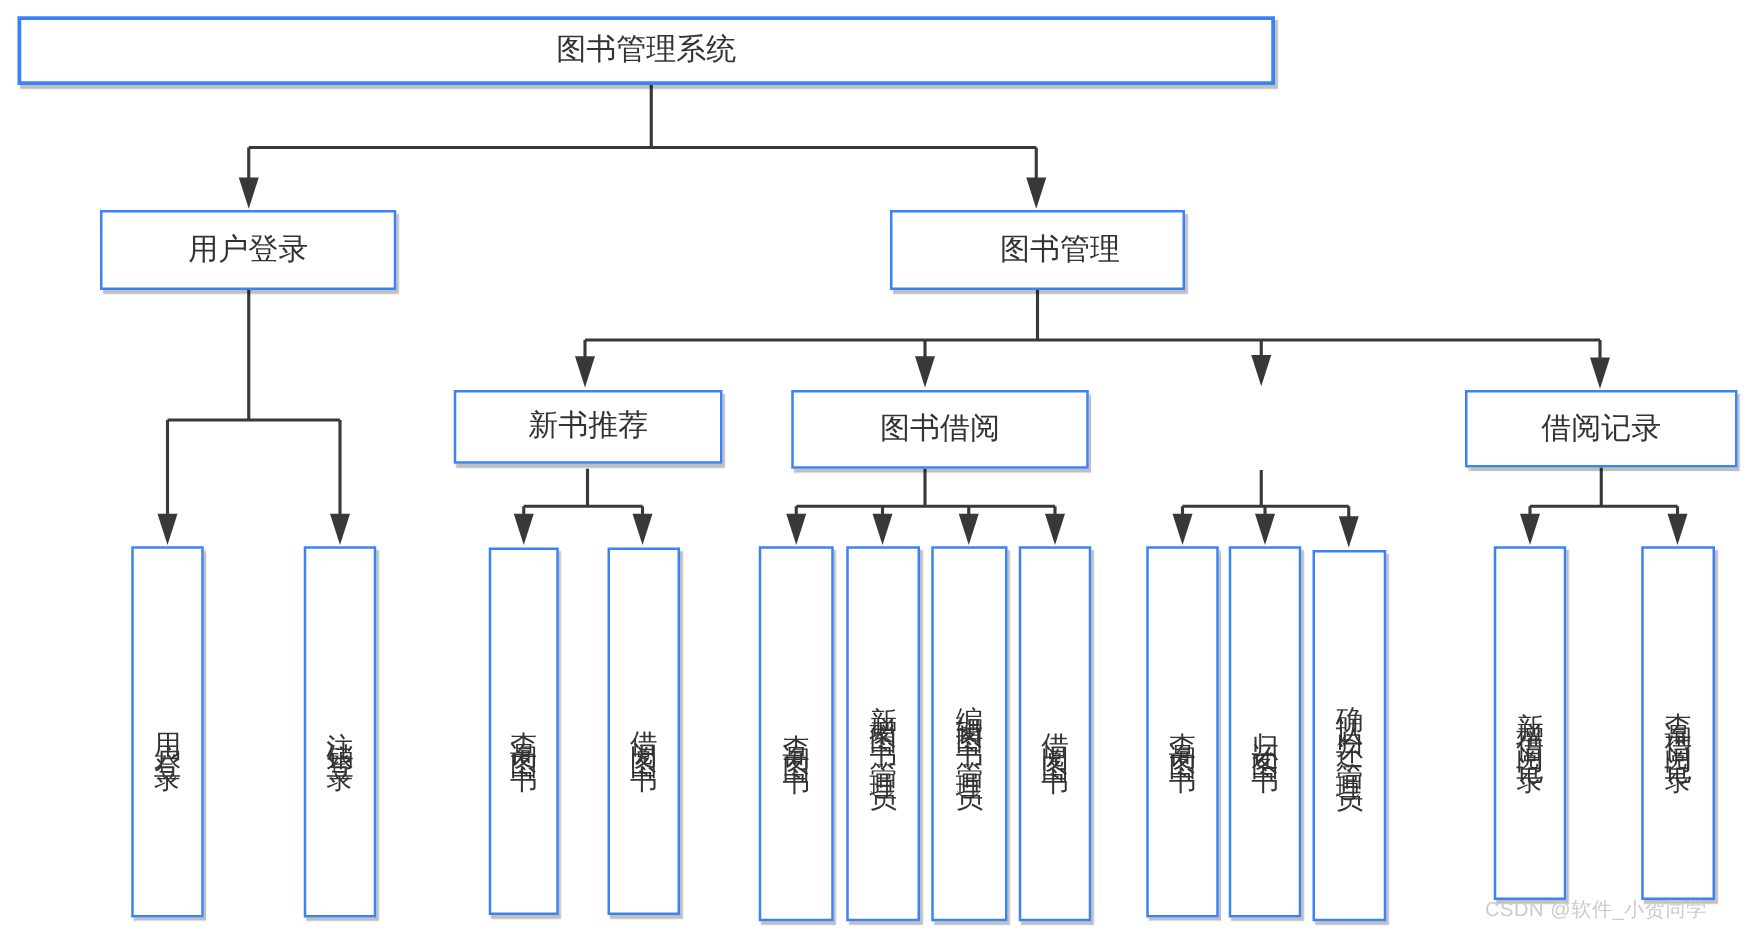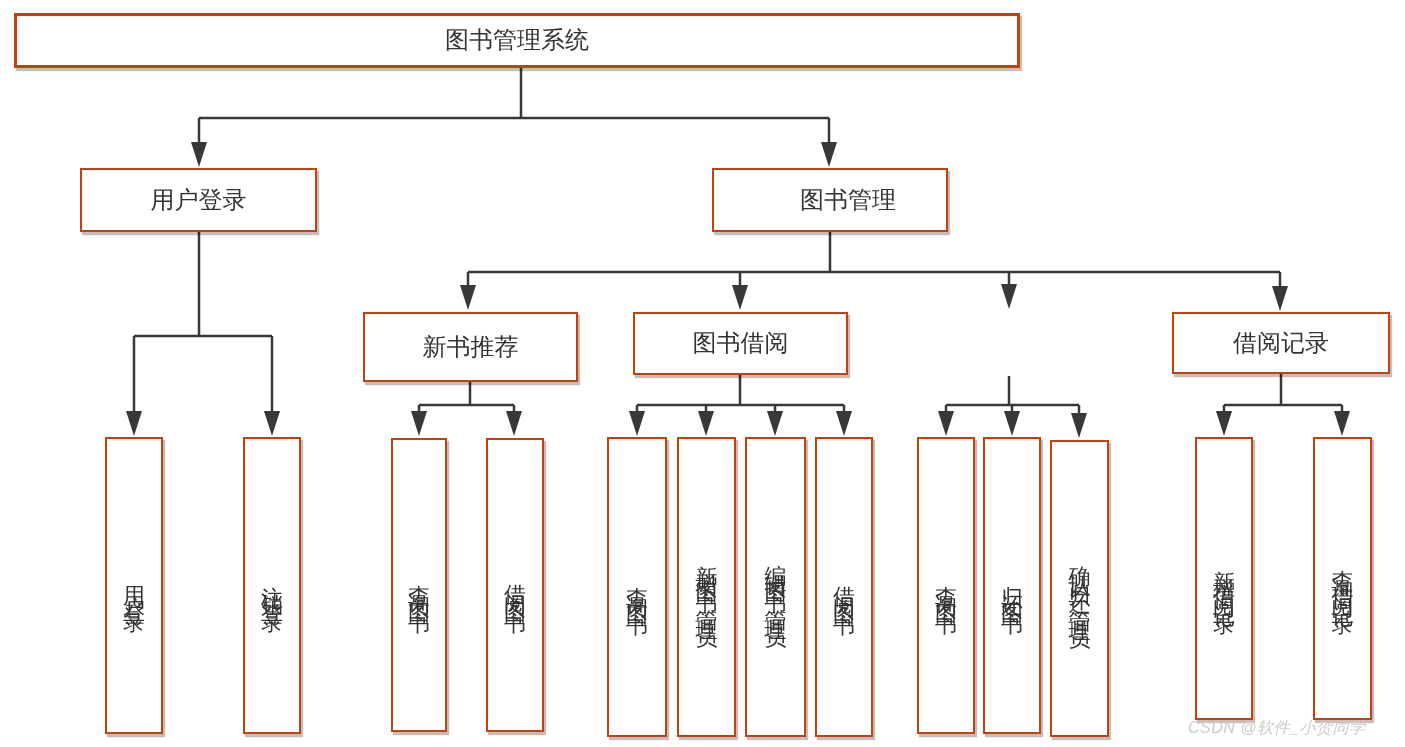--- a/index.html
+++ b/index.html
@@ -3,34 +3,34 @@
 <meta charset="utf-8">
 <style>
   html,body{margin:0;padding:0;background:#ffffff;}
   .stage{
     position:relative;width:1405px;height:747px;background:#ffffff;
     font-family:"Liberation Sans","DejaVu Sans",sans-serif;overflow:hidden;
   }
   svg.wires{position:absolute;left:0;top:0;width:1405px;height:747px;}
   .node{
     position:absolute;box-sizing:border-box;background:#ffffff;
-    border:2px solid #c2410c;box-shadow:2px 3px 1px rgba(0,0,0,0.25);
+    border:2px solid #3b82f6;box-shadow:2px 3px 1px rgba(0,0,0,0.25);
     display:flex;align-items:center;justify-content:center;
     color:#333333;font-size:24px;line-height:1.2;white-space:nowrap;
   }
   .node.root{border-width:3px;}
   .node .lbl{display:block;}
   .node.v{font-size:22px;}
   .node.v .lbl{
     writing-mode:vertical-rl;text-orientation:mixed;
     letter-spacing:9px;line-height:1;
   }
   .watermark{
     position:absolute;left:1188px;top:718px;
-    font-size:16px;color:#cbcbcb;letter-spacing:0.5px;white-space:nowrap;font-style:italic;
+    font-size:16px;color:#cbcbcb;letter-spacing:0.5px;white-space:nowrap;
   }
 </style>
 </head>
 <body>
 
 <div class="stage">
 
   <svg class="wires" viewBox="0 0 1405 747" xmlns="http://www.w3.org/2000/svg">
     <g stroke="#383838" stroke-width="2.5" fill="none">
       <path d="M521 68 V118 M199 118 H829 M199 118 V150 M829 118 V150"></path>
@@ -98,24 +98,24 @@
     <span class="lbl">图书管理系统</span>
   </div>
 
   <div class="node" style="left:80px;top:168px;width:237px;height:64px;">
     <span class="lbl">用户登录</span>
   </div>
   <div class="node" style="left:712px;top:168px;width:236px;height:64px;padding-left:36px;">
     <span class="lbl">图书管理</span>
   </div>
 
-  <div class="node" style="left:363px;top:312px;width:215px;height:70px;">
+  <div class="node" style="left:363px;top:312px;width:215px;height:59px;">
     <span class="lbl">新书推荐</span>
   </div>
-  <div class="node" style="left:633px;top:312px;width:215px;height:63px;">
+  <div class="node" style="left:633px;top:312px;width:238px;height:63px;">
     <span class="lbl">图书借阅</span>
   </div>
   <div class="node" style="left:1172px;top:312px;width:218px;height:62px;">
     <span class="lbl">借阅记录</span>
   </div>
 
   <div class="node v" style="left:105px;top:437px;width:58px;height:297px;">
     <span class="lbl">用户登录</span>
   </div>
   <div class="node v" style="left:243px;top:437px;width:58px;height:297px;">

